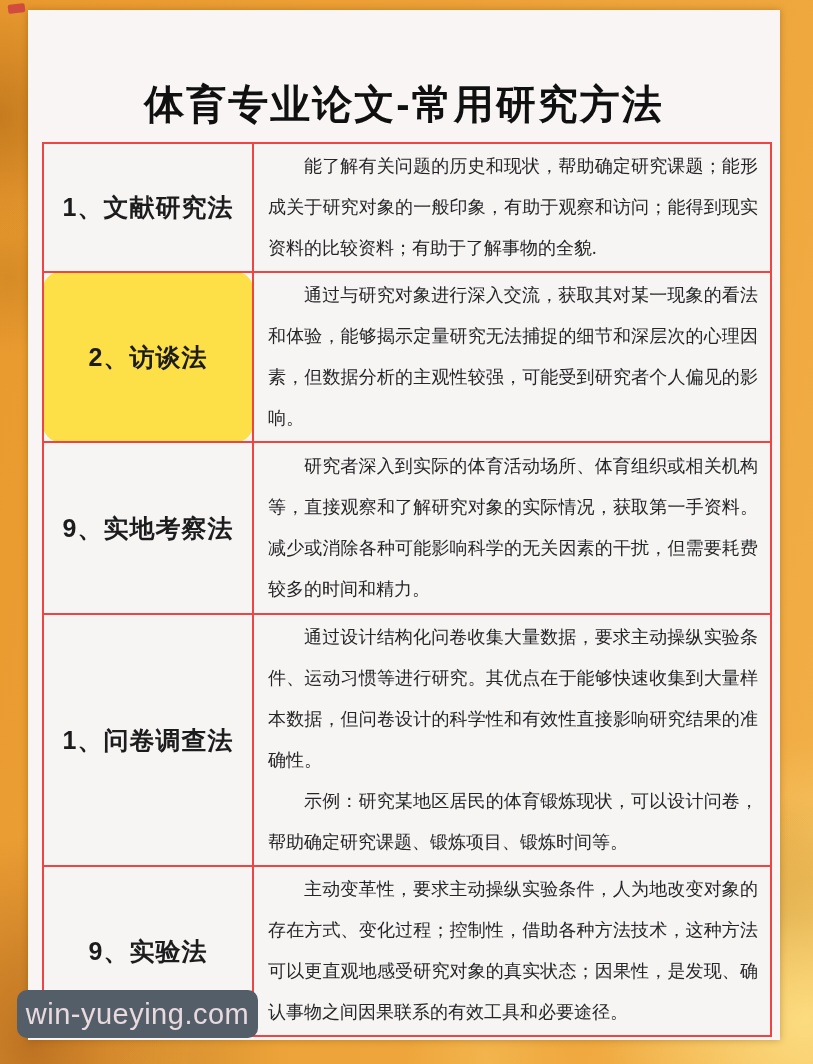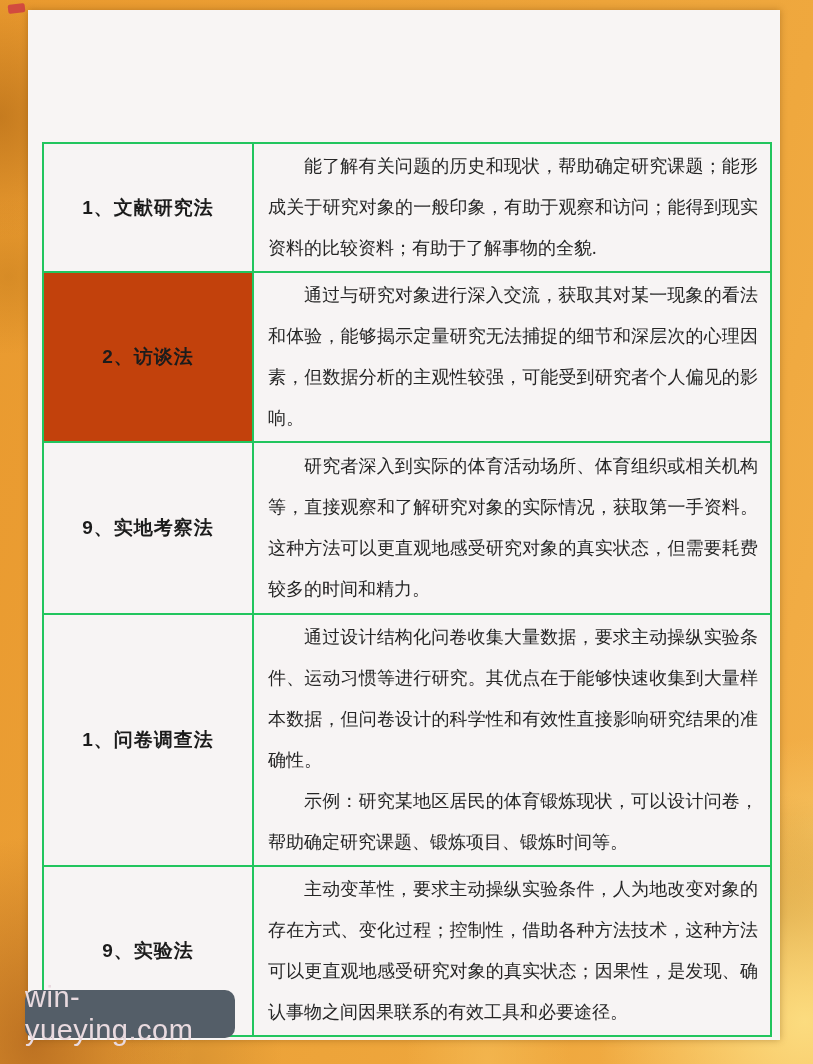--- a/index.html
+++ b/index.html
@@ -58,76 +58,77 @@
     position: absolute;
     left: 14px; top: 132px;
     width: 728px;
     border-collapse: collapse;
     table-layout: fixed;
   }
   table.methods col.c-method { width: 210px; }
   table.methods col.c-desc   { width: 518px; }
 
   table.methods td {
-    border: 2px solid #22c55e;
+    border: 2px solid #ef4444;
     vertical-align: middle;
     background: #F7F4F4;
   }
 
   tr.r1 { height: 126px; }
   tr.r2 { height: 168px; }
   tr.r3 { height: 172px; }
   tr.r4 { height: 247px; }
   tr.r5 { height: 167px; }
 
   td.method-cell {
     text-align: center;
-    font-size: 19px;
+    font-size: 25px;
     font-weight: 700;
     color: #1c1c1c;
     letter-spacing: 1px;
     font-family: "Liberation Sans", "DejaVu Sans", sans-serif;
   }
-  td.method-cell.tint { background: #c2410c; }
+  td.method-cell.tint { background: #fde047; border-radius: 17px; }
 
   td.desc-cell {
     padding: 2px 12px 2px 14px;
     vertical-align: top;
   }
   td.desc-cell p {
     font-family: "Liberation Serif", "DejaVu Serif", serif;
     font-size: 18px;
     line-height: 41px;
     color: #262626;
     text-align: justify;
     text-indent: 2em;
   }
 
   .watermark {
     position: absolute;
-    left: 25px; top: 990px;
-    width: 210px; height: 48px;
+    left: 17px; top: 990px;
+    width: 241px; height: 48px;
     background: #545E68;
     border-radius: 10px;
     display: flex;
     align-items: center;
     justify-content: center;
     color: #E9DADF;
     font-size: 29px;
     letter-spacing: 0.5px;
     font-family: "Liberation Sans", "DejaVu Sans", sans-serif;
   }
 </style>
 </head>
 <body>
 
 <div class="red-mark"></div>
 
 <div class="panel">
 
+  <h1 class="page-title">体育专业论文-常用研究方法</h1>
 
   <table class="methods">
     <colgroup>
         <col class="c-method">
         <col class="c-desc">
       </colgroup>
 
     <tbody>
         <tr class="r1">
       <td class="method-cell">1、文献研究法</td>
@@ -139,21 +140,21 @@
     <tr class="r2">
       <td class="method-cell tint">2、访谈法</td>
       <td class="desc-cell">
         <p>通过与研究对象进行深入交流，获取其对某一现象的看法和体验，能够揭示定量研究无法捕捉的细节和深层次的心理因素，但数据分析的主观性较强，可能受到研究者个人偏见的影响。</p>
       </td>
     </tr>
 
     <tr class="r3">
       <td class="method-cell">9、实地考察法</td>
       <td class="desc-cell">
-        <p>研究者深入到实际的体育活动场所、体育组织或相关机构等，直接观察和了解研究对象的实际情况，获取第一手资料。这种方法可以更直观地感受研究对象的真实状态，但需要耗费较多的时间和精力。</p>
+        <p>研究者深入到实际的体育活动场所、体育组织或相关机构等，直接观察和了解研究对象的实际情况，获取第一手资料。减少或消除各种可能影响科学的无关因素的干扰，但需要耗费较多的时间和精力。</p>
       </td>
     </tr>
 
     <tr class="r4">
       <td class="method-cell">1、问卷调查法</td>
       <td class="desc-cell">
         <p>通过设计结构化问卷收集大量数据，要求主动操纵实验条件、运动习惯等进行研究。其优点在于能够快速收集到大量样本数据，但问卷设计的科学性和有效性直接影响研究结果的准确性。</p>
         <p>示例：研究某地区居民的体育锻炼现状，可以设计问卷，帮助确定研究课题、锻炼项目、锻炼时间等。</p>
       </td>
     </tr>

